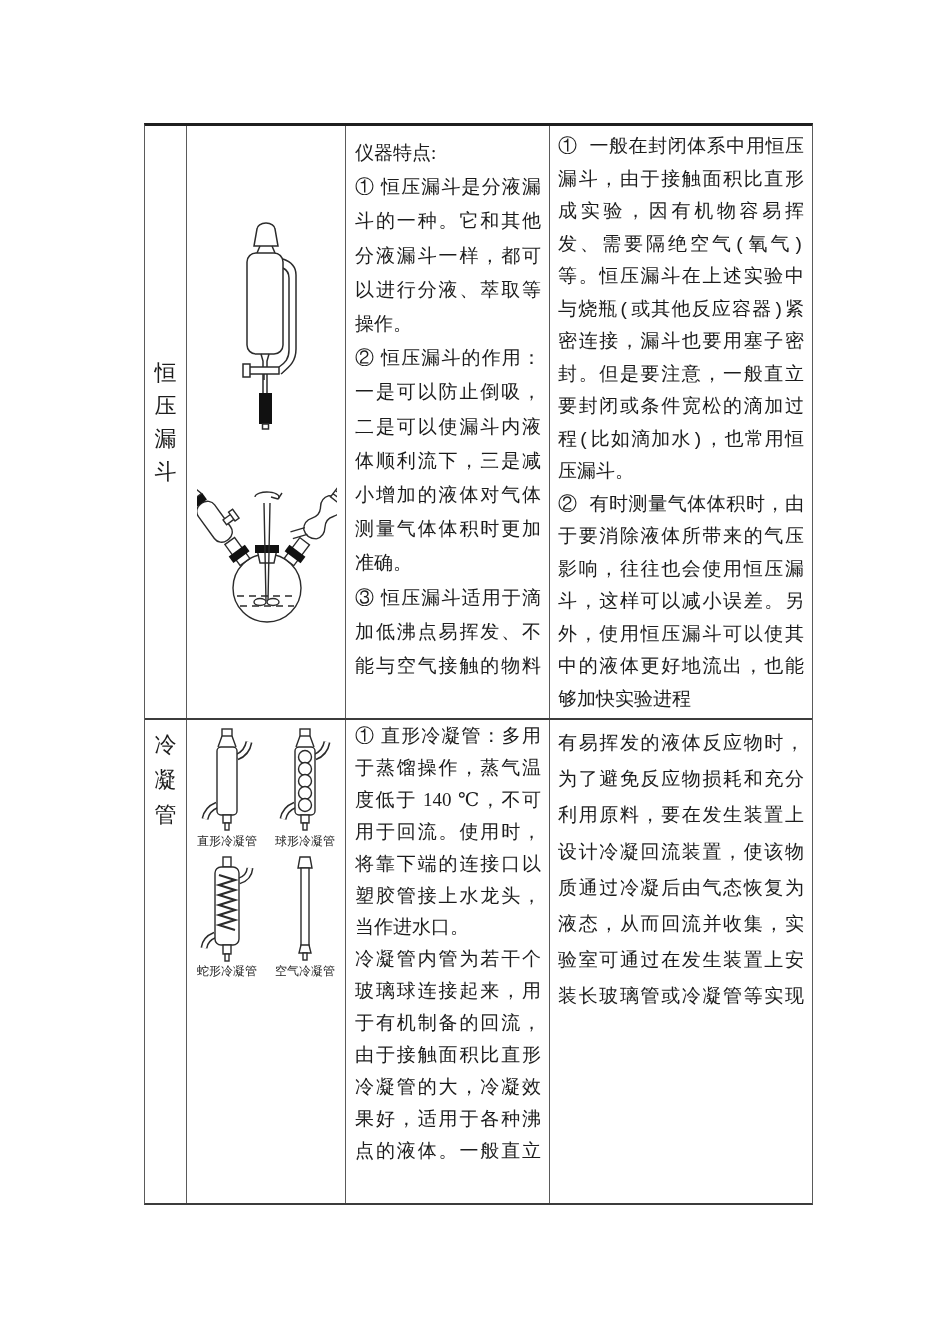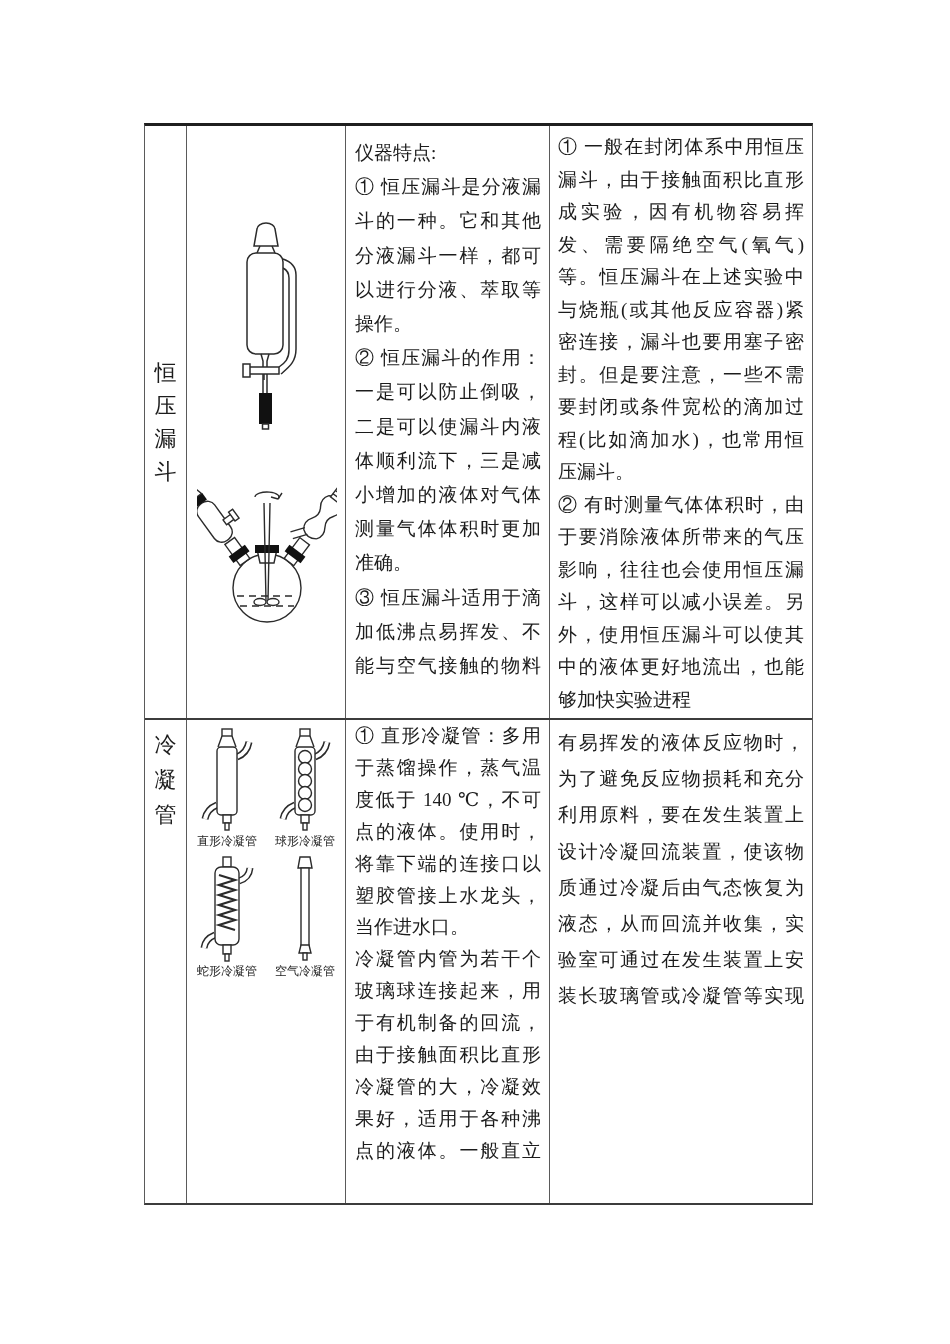--- a/index.html
+++ b/index.html
@@ -21,21 +21,21 @@
   .cell.last { border-right:none; }
   .c-label { width:42px; display:flex; flex-direction:column; align-items:center; font-size:22px; }
   .r1 .c-label { justify-content:center; }
   .r2 .c-label { padding-top:7px; }
   .c-label span { display:block; height:33px; line-height:33px; }
   .r2 .c-label span { height:35px; line-height:35px; }
   .c-diagram { width:159px; position:relative; }
   .c-feat  { width:204px; padding:10px 8px 0 9px; font-size:19px; }
   .c-notes { width:261px; padding:5px 7px 0 8px; font-size:19px; }
   .r1 .c-feat  .tline { line-height:34.2px; }
-  .r1 .c-notes .tline { line-height:32.5px; }
+  .r1 .c-notes .tline { line-height:32.5px;font-family:Liberation Mono, monospace; }
   .r2 .c-feat  .tline { line-height:31.9px; }
   .r2 .c-notes .tline { line-height:36.2px; }
   .r2 .c-feat { padding-top:0; }
   .tline { white-space:nowrap; }
   .tline.just { text-align:justify; text-align-last:justify; text-justify:inter-character; white-space:normal; }
   
   .fig { position:absolute; }
   .fig-funnel { left:46px; top:94px; }
   .fig-flask  { left:10px; top:323px; }
   .cond-grid { display:flex; flex-wrap:wrap; justify-content:center; column-gap:6px; padding-top:7px; }
@@ -130,21 +130,21 @@
           <div class="tline just">能与空气接触的物料</div>
         </div>
       <div class="cell c-notes last">
           <div class="tline just">① 一般在封闭体系中用恒压</div>
           <div class="tline just">漏斗，由于接触面积比直形</div>
           <div class="tline just">成实验，因有机物容易挥</div>
           <div class="tline just">发、需要隔绝空气(氧气)</div>
           <div class="tline just">等。恒压漏斗在上述实验中</div>
           <div class="tline just">与烧瓶(或其他反应容器)紧</div>
           <div class="tline just">密连接，漏斗也要用塞子密</div>
-          <div class="tline just">封。但是要注意，一些不需</div>
+          <div class="tline just">封。但是要注意，一般直立</div>
           <div class="tline just">要封闭或条件宽松的滴加过</div>
           <div class="tline just">程(比如滴加水)，也常用恒</div>
           <div class="tline">压漏斗。</div>
           <div class="tline just">② 有时测量气体体积时，由</div>
           <div class="tline just">于要消除液体所带来的气压</div>
           <div class="tline just">影响，往往也会使用恒压漏</div>
           <div class="tline just">斗，这样可以减小误差。另</div>
           <div class="tline just">外，使用恒压漏斗可以使其</div>
           <div class="tline just">中的液体更好地流出，也能</div>
           <div class="tline">够加快实验进程</div>
@@ -221,21 +221,21 @@
             <div class="cap">空气冷凝管</div>
           </div>
 
         </div>
       </div>
 
       <div class="cell c-feat">
           <div class="tline just">① 直形冷凝管：多用</div>
           <div class="tline just">于蒸馏操作，蒸气温</div>
           <div class="tline just">度低于 140 ℃，不可</div>
-          <div class="tline just">点的液体。使用时，</div>
+          <div class="tline just">用于回流。使用时，</div>
           <div class="tline just">将靠下端的连接口以</div>
           <div class="tline just">塑胶管接上水龙头，</div>
           <div class="tline">当作进水口。</div>
           <div class="tline just">冷凝管内管为若干个</div>
           <div class="tline just">玻璃球连接起来，用</div>
           <div class="tline just">于有机制备的回流，</div>
           <div class="tline just">由于接触面积比直形</div>
           <div class="tline just">冷凝管的大，冷凝效</div>
           <div class="tline just">果好，适用于各种沸</div>
           <div class="tline just">点的液体。一般直立</div>

